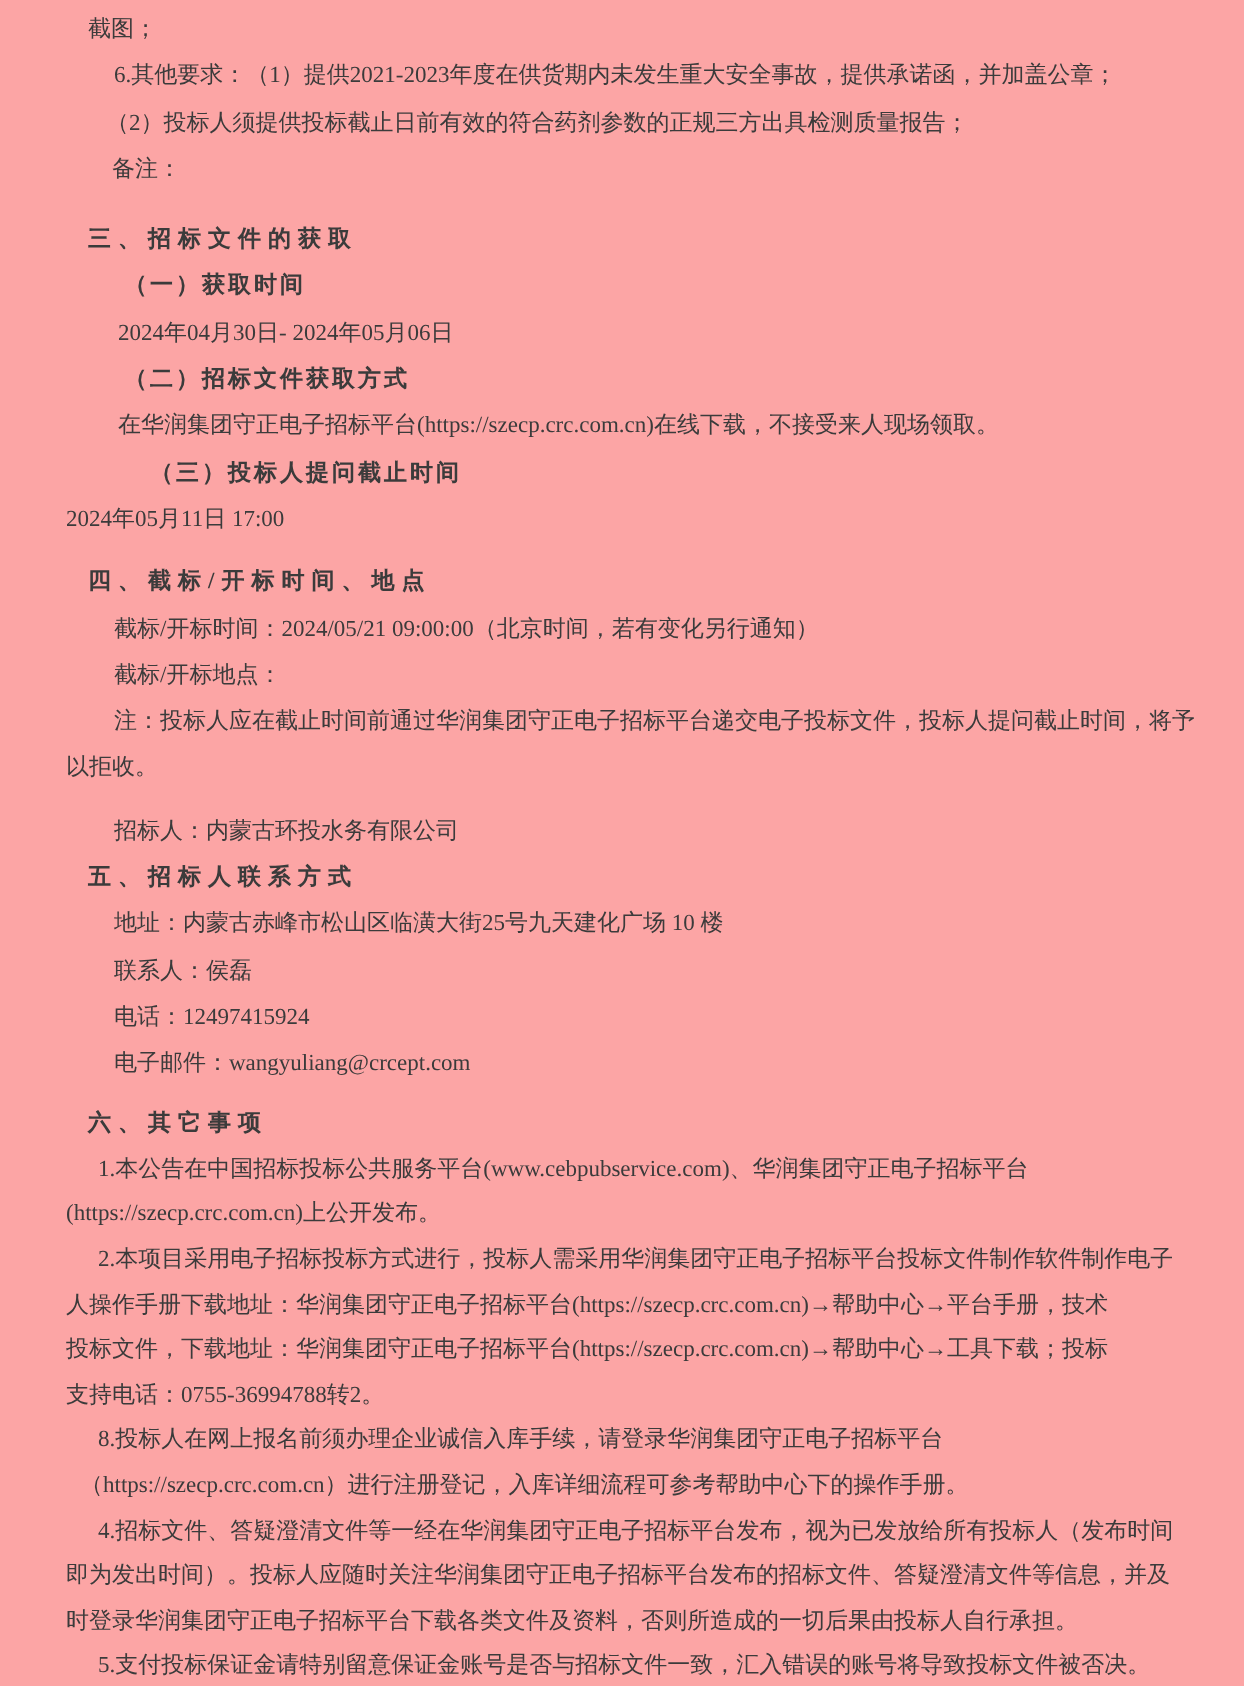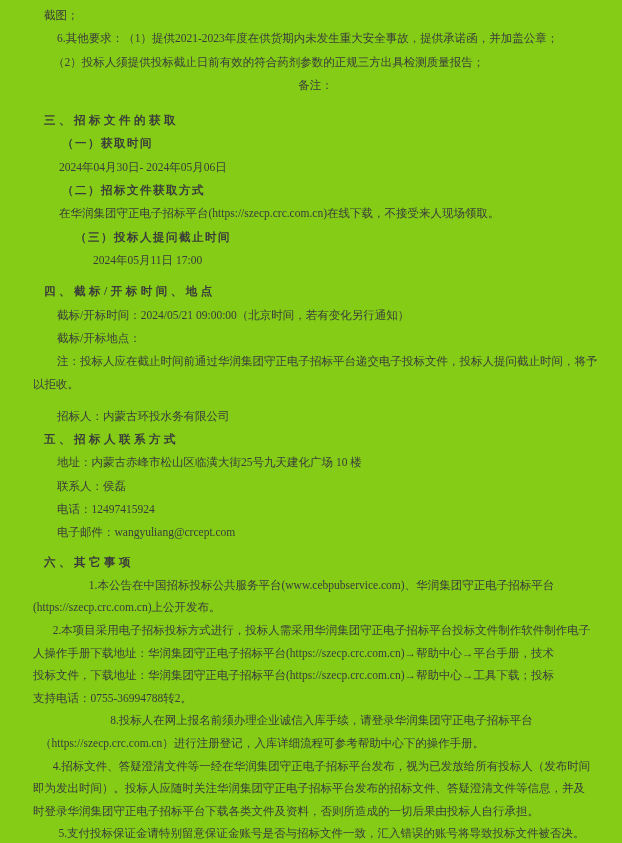--- a/index.html
+++ b/index.html
@@ -6,21 +6,21 @@
     margin: 0;
     padding: 0;
     background: #ffffff;
   }
   .page {
     position: relative;
     width: 622px;
     height: 843px;
     box-sizing: border-box;
     padding: 4px 28px 0 33px;
-    background: #84cc16;
+    background: #fca5a5;
     overflow: hidden;
     font-family: "Liberation Serif", "DejaVu Serif", serif;
     font-size: 11.5px;
     color: #3b3b3b;
   }
   .line {
     line-height: 23.3px;
     white-space: nowrap;
   }
   section { display: block; }
@@ -39,26 +39,26 @@
   .sub-heading {
     font-weight: 700;
     letter-spacing: 1.5px;
   }
 
   
   .ind-0 { margin-left: 0; }
   .ind-a { margin-left: 11px; }  
   .ind-b { margin-left: 24px; }  
   .ind-c { margin-left: 20px; }  
-  .ind-d { margin-left: 4px; text-align: center; }  
+  .ind-d { margin-left: 23px; }  
   .ind-e { margin-left: 29px; }  
   .ind-f { margin-left: 26px; }  
   .ind-g { margin-left: 42px; }  
-  .ind-h { margin-left: 60px; }  
-  .ind-i { margin-left: 16px; text-align: center; }  
+  .ind-h { }  
+  .ind-i { margin-left: 16px; }  
   .ind-j { margin-left: 7px; }   
 </style>
 </head>
 <body>
 
 <div class="page">
 
   <section class="sec sec-preamble">
     <div class="line ind-a">截图；</div>
     <div class="line ind-b">6.其他要求：（1）提供2021-2023年度在供货期内未发生重大安全事故，提供承诺函，并加盖公章；</div>

